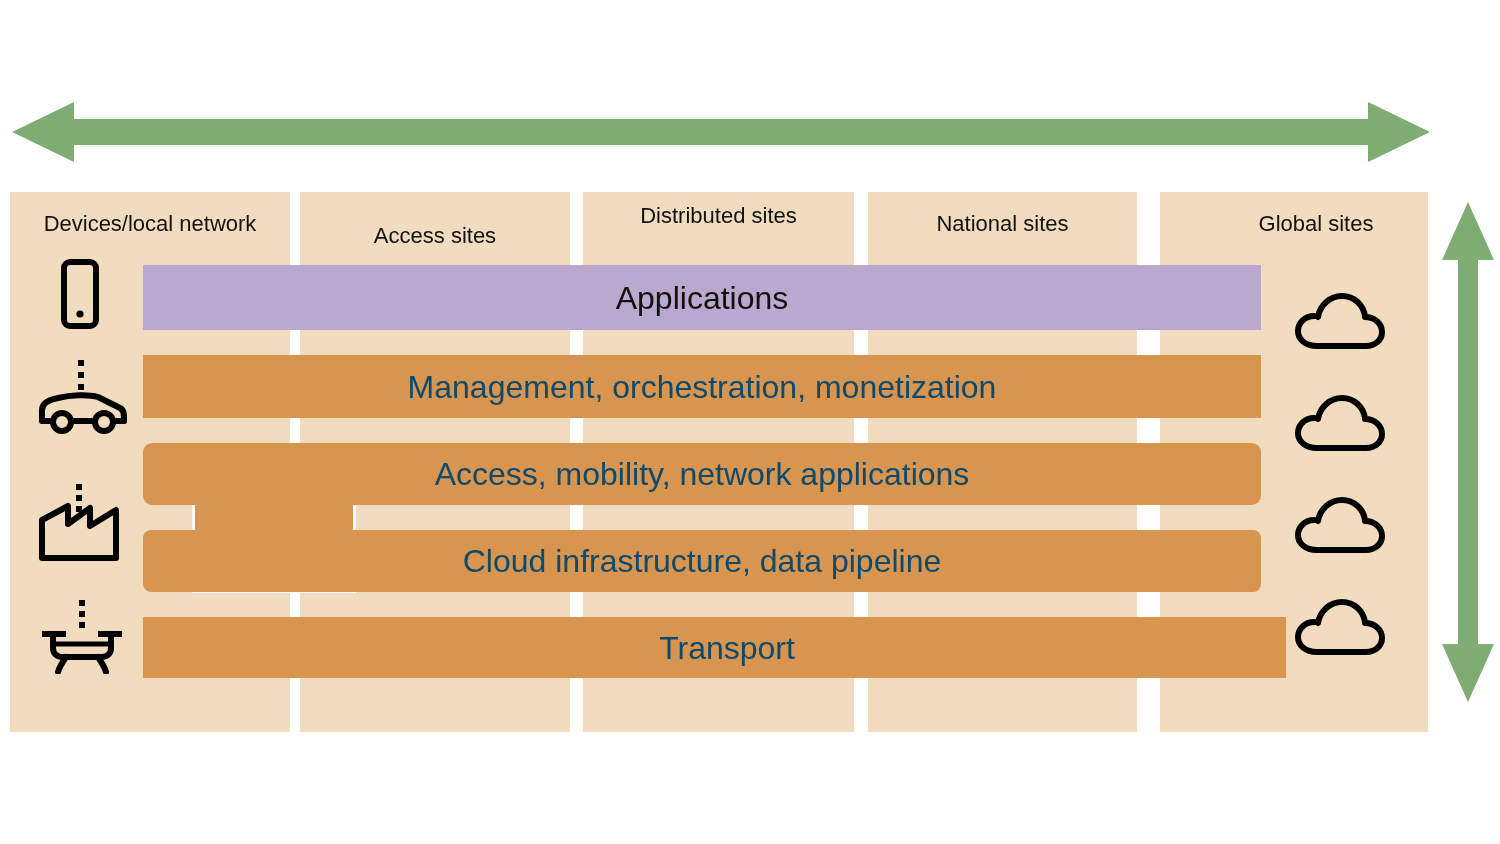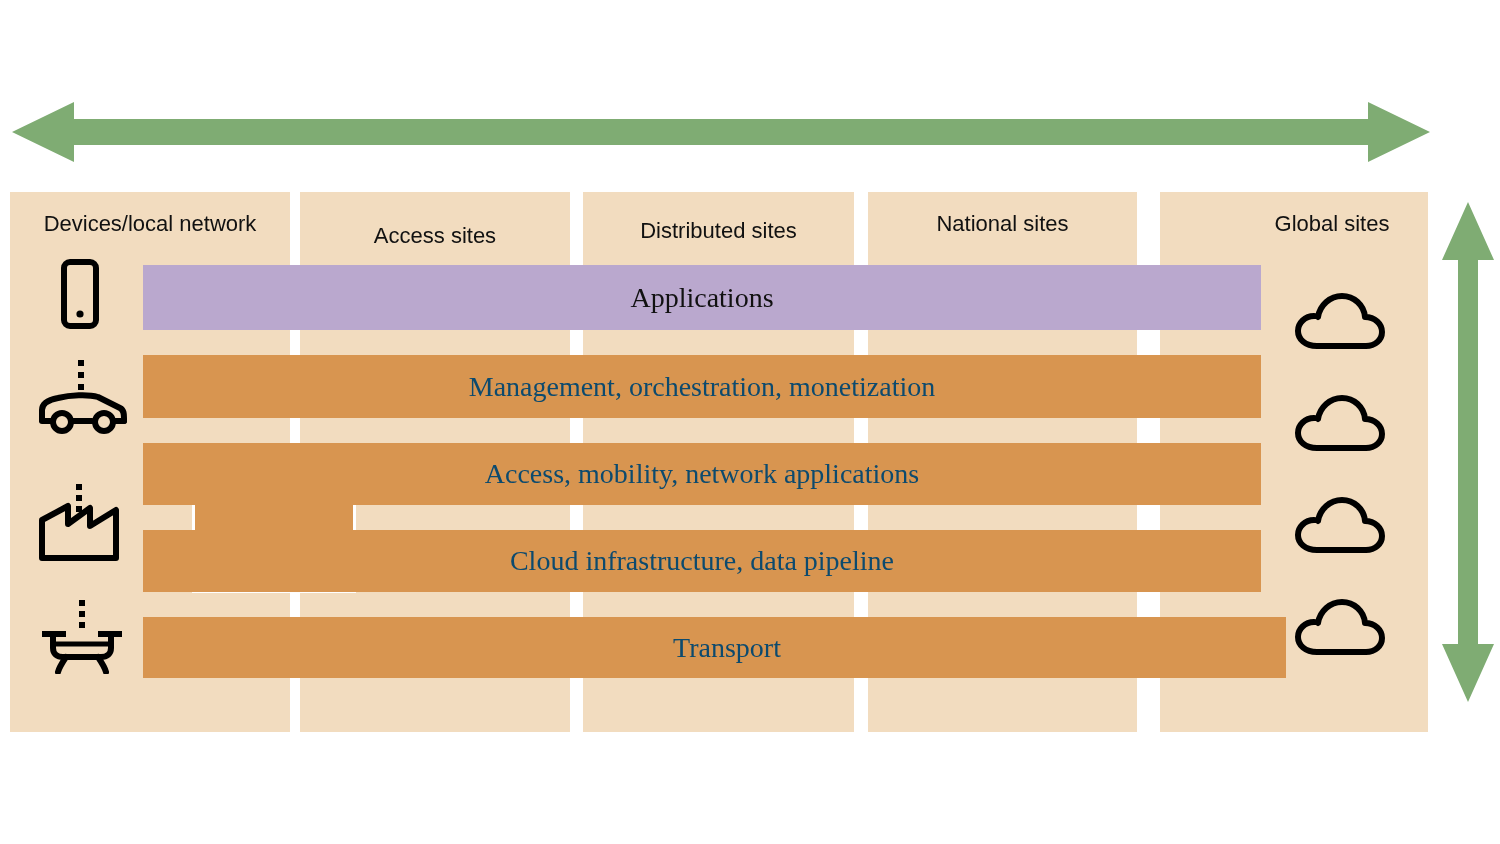--- a/index.html
+++ b/index.html
@@ -2,21 +2,21 @@
 <html><head>
 <meta charset="utf-8">
 <style>
   html,body{margin:0;padding:0;background:#ffffff;}
   body{width:1500px;height:844px;font-family:"Liberation Sans",sans-serif;overflow:hidden;}
   #stage{position:relative;width:1500px;height:844px;background:#ffffff;}
 
   .panel{position:absolute;background:#F2DCBF;}
   .panel-label{position:absolute;text-align:center;color:#111111;font-size:22px;line-height:30px;white-space:nowrap;}
 
-  .bar{position:absolute;display:flex;align-items:center;justify-content:center;font-size:28px;line-height:30px;white-space:nowrap;font-family:Liberation Serif, serif;}
+  .bar{position:absolute;display:flex;align-items:center;justify-content:center;font-size:32px;line-height:30px;white-space:nowrap;}
   .bar-apps{background:#BAA8CE;color:#111111;}
   .bar-orange{background:#D89550;color:#0c4a6e;}
 
   .step-block{position:absolute;background:#D89550;}
   .step-seam{position:absolute;background:#FFFFFF;}
 
   .icon{position:absolute;}
   .icon svg{display:block;}
 
   .arrow{position:absolute;}
@@ -36,36 +36,36 @@
   </div>
 
   <div class="panel" style="left:10px;top:192px;width:280px;height:540px;"></div>
   <div class="panel" style="left:300px;top:192px;width:270px;height:540px;"></div>
   <div class="panel" style="left:583px;top:192px;width:271px;height:540px;"></div>
   <div class="panel" style="left:868px;top:192px;width:269px;height:540px;"></div>
   <div class="panel" style="left:1160px;top:192px;width:268px;height:540px;"></div>
 
   <div class="panel-label" style="left:10px;top:209px;width:280px;">Devices/local network</div>
   <div class="panel-label" style="left:300px;top:221px;width:270px;">Access sites</div>
-  <div class="panel-label" style="left:583px;top:216px;width:271px;">Distributed sites</div>
+  <div class="panel-label" style="left:583px;top:201px;width:271px;">Distributed sites</div>
   <div class="panel-label" style="left:868px;top:209px;width:269px;">National sites</div>
-  <div class="panel-label" style="left:1160px;top:209px;width:312px;padding-left:16px;">Global sites</div>
+  <div class="panel-label" style="left:1160px;top:209px;width:312px;">Global sites</div>
 
   <div class="bar bar-apps" style="left:143px;top:265px;width:1118px;height:65px;">Applications</div>
 
   <div class="bar bar-orange" style="left:143px;top:355px;width:1118px;height:63px;">Management, orchestration, monetization</div>
 
-  <div class="bar bar-orange" style="left:143px;top:443px;width:1118px;height:62px;">Access, mobility, network applications</div>
+  <div class="bar bar-orange" style="left:143px;top:443px;width:1118px;height:62px;border-radius:9px;">Access, mobility, network applications</div>
   <div class="step-block" style="left:195px;top:505px;width:158px;height:87px;"></div>
 
   <div class="step-seam" style="left:192px;top:505px;width:3px;height:88px;"></div>
   <div class="step-seam" style="left:353px;top:505px;width:3px;height:88px;"></div>
   <div class="step-seam" style="left:192px;top:590px;width:164px;height:3px;"></div>
 
-  <div class="bar bar-orange" style="left:143px;top:530px;width:1118px;height:62px;">Cloud infrastructure, data pipeline</div>
+  <div class="bar bar-orange" style="left:143px;top:530px;width:1118px;height:62px;border-radius:8px;">Cloud infrastructure, data pipeline</div>
 
   <div class="bar bar-orange" style="left:143px;top:617px;width:1118px;height:61px;padding-left:25px;">Transport</div>
 
   <div class="icon" style="left:52px;top:258px;width:56px;height:74px;">
     <svg width="56" height="74" viewBox="0 0 56 74">
       <rect x="12" y="4" width="32" height="64" rx="6" ry="6" fill="none" stroke="#000" stroke-width="6"></rect>
       <circle cx="28" cy="56" r="3.6" fill="#000"></circle>
     </svg>
   </div>
 

